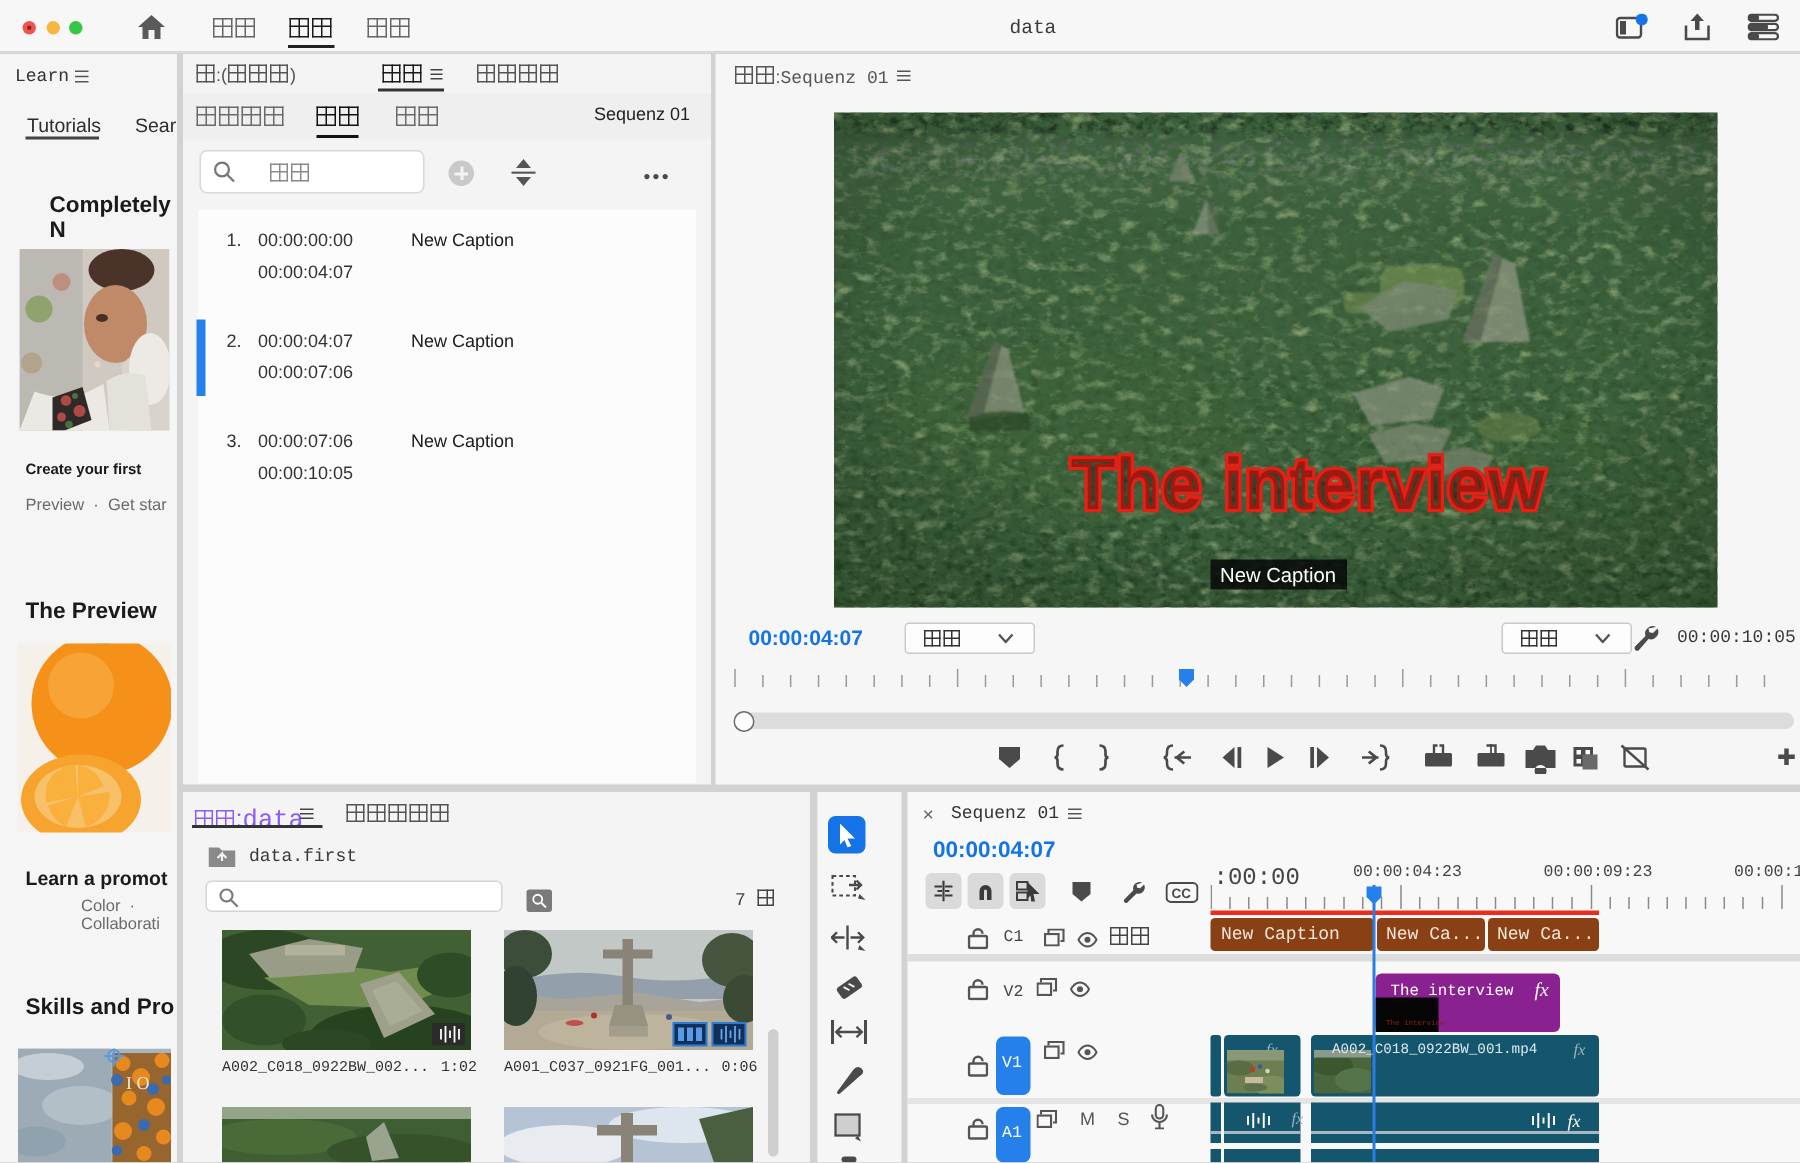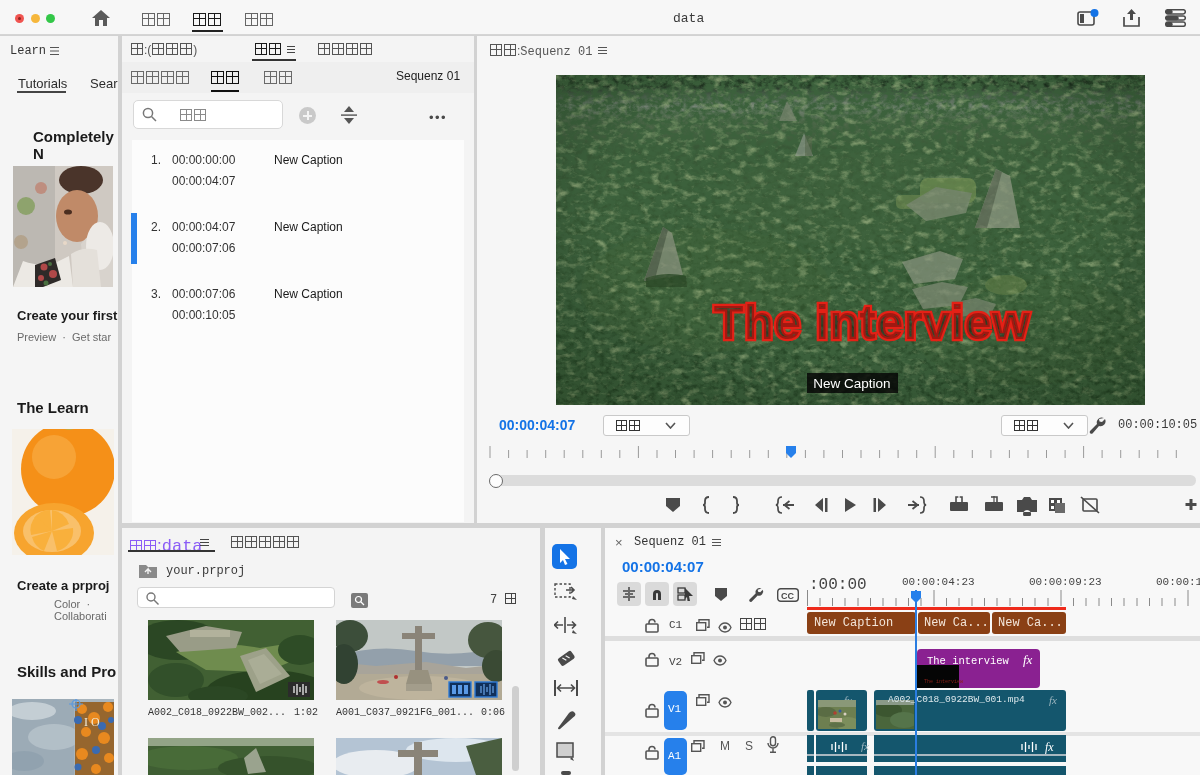--- a/index.html
+++ b/index.html
@@ -87,41 +87,41 @@
         <circle cx="28" cy="112" r="3"></circle>
       </g>
     <g fill="#4a7040">
         <circle cx="37" cy="98" r="2"></circle>
         <circle cx="33" cy="117" r="2.5"></circle>
       </g>
     <path d="M72 121 L68 78 Q78 64 92 68 L100 74 L100 121 Z" fill="#d8d3cd"></path>
     <ellipse cx="87" cy="80" rx="14" ry="24" fill="#edeae6"></ellipse>
     <path d="M58 88 Q70 80 84 84 L88 121 L60 121 Z" fill="#e4e0da"></path>
   </svg>
-  <div class="abs" style="left:17px;top:272px;font-size:13px;font-weight:bold;color:#1a1a1a;">Create your first</div>
+  <div class="abs" style="left:17px;top:272px;font-size:10px;font-weight:bold;color:#1a1a1a;">Create your first</div>
   <div class="abs" style="left:17px;top:295px;font-size:11px;color:#6a6a6a;">Preview &nbsp;·&nbsp; Get star</div>
-  <div class="abs" style="left:17px;top:363px;font-size:15px;font-weight:bold;color:#1a1a1a;">The Learn</div>
+  <div class="abs" style="left:17px;top:363px;font-size:15px;font-weight:bold;color:#1a1a1a;">The Preview</div>
 
   <svg class="abs" style="left:12px;top:393px" width="102" height="126" viewBox="0 0 102 126">
     <rect width="102" height="126" fill="#f5f1ea"></rect>
     <circle cx="56" cy="40" r="47" fill="#f59018"></circle>
     <circle cx="42" cy="28" r="22" fill="#f8a83e" opacity=".8"></circle>
     <ellipse cx="57" cy="-3" rx="7" ry="4" fill="#c8a83c"></ellipse>
     <circle cx="56" cy="-4" r="2" fill="#7a8a2c"></circle>
     <ellipse cx="42" cy="104" rx="40" ry="30" fill="#f7a42e"></ellipse>
     <ellipse cx="40" cy="102" rx="29" ry="21" fill="#f9c06a"></ellipse>
     <g fill="#f9b03c">
       <path d="M40 102 L40 81 A21 21 0 0 1 57 95 Z"></path>
         <path d="M40 102 L61 99 A21 21 0 0 1 45 122 Z"></path>
       <path d="M40 102 L22 89 A21 21 0 0 1 38 81 Z"></path>
         <path d="M40 102 L19 106 A21 21 0 0 1 24 87 Z"></path>
       <path d="M40 102 L32 122 A21 21 0 0 1 20 108 Z"></path>
     </g>
   </svg>
-  <div class="abs" style="left:17px;top:542px;font-size:13px;font-weight:bold;color:#1a1a1a;">Create a prproj</div>
+  <div class="abs" style="left:17px;top:542px;font-size:13px;font-weight:bold;color:#1a1a1a;">Learn a promot</div>
   <div class="abs" style="left:17px;top:562px;font-size:11px;color:#6a6a6a;margin-left:37px;">Color &nbsp;·&nbsp; Collaborati</div>
   <div class="abs" style="left:17px;top:627px;font-size:15px;font-weight:bold;color:#1a1a1a;">Skills and Pro</div>
 
   <svg class="abs" style="left:12px;top:663px" width="102" height="76" viewBox="0 0 102 76">
     <rect width="102" height="76" fill="#a9b5bd"></rect>
     <rect width="62" height="76" fill="#9cabb6"></rect>
     <ellipse cx="20" cy="12" rx="24" ry="9" fill="#c4ced4"></ellipse>
     <ellipse cx="42" cy="38" rx="26" ry="13" fill="#b6c2ca" opacity=".85"></ellipse>
     <ellipse cx="12" cy="62" rx="20" ry="10" fill="#8fa0ae" opacity=".8"></ellipse>
     <rect x="63" y="3" width="39" height="73" fill="#96662e"></rect>
@@ -394,21 +394,21 @@
 <div class="panel" style="left:122px;top:528px;width:418px;height:247px;">
   <div class="abs" style="left:7px;top:8px;color:#8b5cf6;font-size:17px;"><span class="hz"></span><span class="hz"></span>:<span class="mono">data</span></div>
   <div class="abs" style="left:78px;top:11px;width:9px;height:1.4px;background:#444;box-shadow:0 3px #444,0 6px #444;"></div>
   <div class="abs" style="left:6px;top:22px;width:87px;height:1.5px;background:#333;"></div>
   <div class="abs" style="left:108px;top:8px;color:#555;font-size:12px;"><span class="hz"></span><span class="hz"></span><span class="hz"></span><span class="hz"></span><span class="hz"></span></div>
 
   <svg class="abs" style="left:17px;top:35px" width="18" height="15" viewBox="0 0 18 15">
       <path d="M0 2 h7 l2 2 h9 v11 h-18 Z" fill="#8a8a8a"></path>
       <path d="M9 11 v-5 l-3 3 M9 6 l3 3" stroke="#f4f4f4" stroke-width="1.4" fill="none"></path>
     </svg>
-  <div class="abs mono" style="left:44px;top:36px;font-size:12px;color:#3a3a3a;">your.prproj</div>
+  <div class="abs mono" style="left:44px;top:36px;font-size:12px;color:#3a3a3a;">data.first</div>
 
   <div class="abs" style="left:15px;top:59px;width:198px;height:21px;background:#fff;border:1px solid #d4d4d4;border-radius:4px;"></div>
   <svg class="abs" style="left:24px;top:64px" width="13" height="13" viewBox="0 0 13 13">
       <circle cx="5" cy="5" r="4" fill="none" stroke="#777" stroke-width="1.4"></circle>
       <line x1="8" y1="8" x2="12.5" y2="12.5" stroke="#777" stroke-width="1.4"></line>
     </svg>
   <div class="abs" style="left:229px;top:65px;width:17px;height:15px;background:#7a7a7a;border-radius:2px;"></div>
   <svg class="abs" style="left:232px;top:67px" width="11" height="11" viewBox="0 0 11 11">
       <circle cx="4.5" cy="4.5" r="3" fill="none" stroke="#fff" stroke-width="1.2"></circle>
       <line x1="7" y1="7" x2="10" y2="10" stroke="#fff" stroke-width="1.2"></line>

